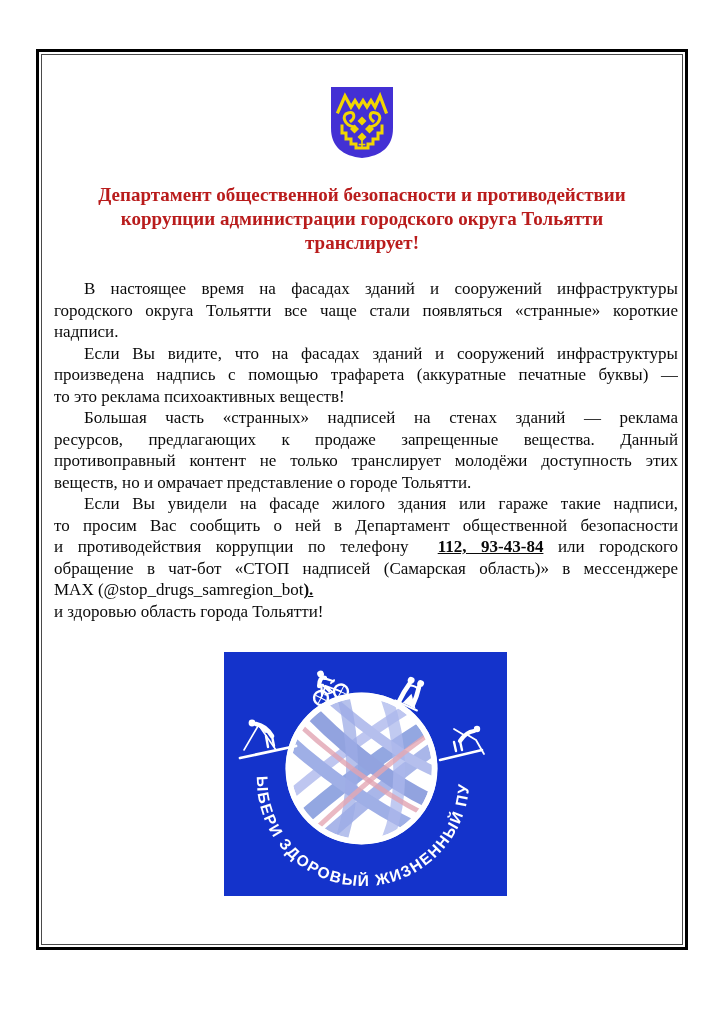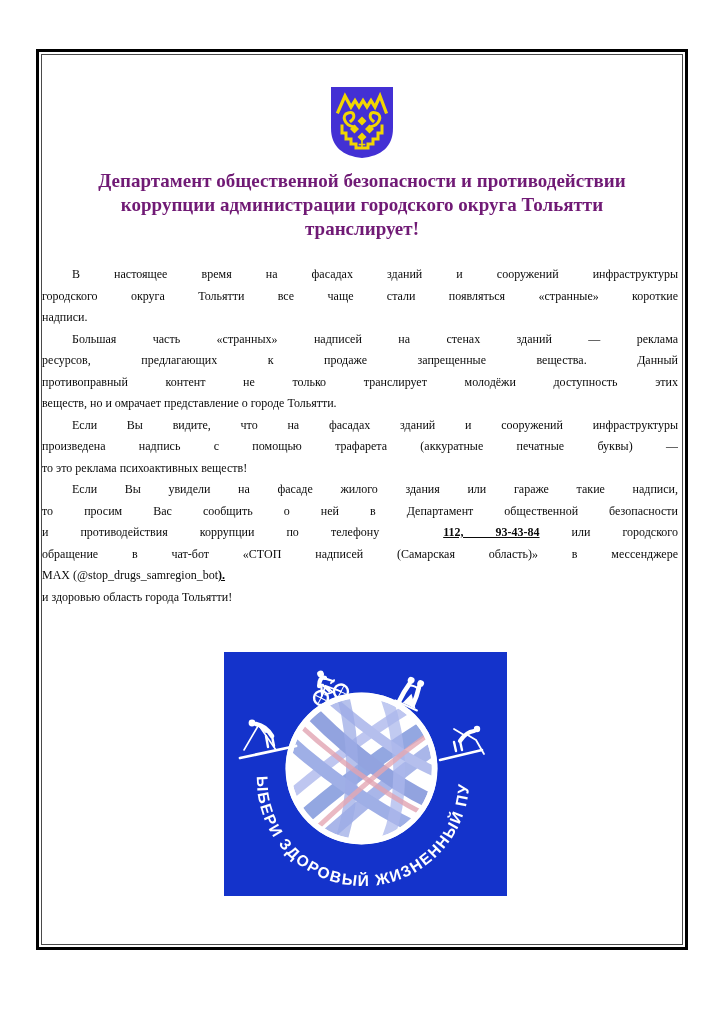--- a/index.html
+++ b/index.html
@@ -4,23 +4,23 @@
 <title>Информационный лист</title>
 <style>
   html,body{margin:0;padding:0;}
   body{width:724px;height:1024px;background:#ffffff;font-family:"Liberation Serif","DejaVu Serif",serif;color:#0a0a0a;}
   .page{position:relative;width:724px;height:1024px;background:#fff;overflow:hidden;}
   .frame{position:absolute;left:36px;top:49px;width:652px;height:901px;box-sizing:border-box;
          border:3px solid #000;padding:2px;background:#fff;}
   .frame-inner{width:100%;height:100%;box-sizing:border-box;border:1px solid #4a4a4a;
                position:relative;overflow:hidden;}
   .emblem{display:block;margin:29px auto 0 auto;}
-  .title{margin:9px 4px 0 4px;font-size:19px;font-weight:bold;text-align:center;
-         line-height:24px;color:#701a75;}
-  .bodytext{margin:23px 4px 0 0;font-size:12px;line-height:21.5px;}
+  .title{margin:23px 4px 0 4px;font-size:19px;font-weight:bold;text-align:center;
+         line-height:24px;color:#b91c1c;}
+  .bodytext{margin:23px 4px 0 12px;font-size:17px;line-height:21.5px;}
   .jl{text-align:justify;text-align-last:justify;white-space:nowrap;overflow:hidden;}
   .jl.last{text-align-last:left;}
   .ind{text-indent:30px;}
   .bodytext b{font-weight:bold;text-decoration:underline;}
   .logo{position:absolute;left:182px;top:597px;}
   .slogan-text{font-family:"Liberation Sans","DejaVu Sans",sans-serif;font-weight:bold;
                font-size:15.5px;letter-spacing:1.6px;}
 </style>
 </head>
 <body>
@@ -52,29 +52,29 @@
         <div>транслирует!</div>
       </h1>
 
       <div class="bodytext">
         <div>
           <div class="jl ind">В настоящее время на фасадах зданий и сооружений инфраструктуры</div>
           <div class="jl">городского округа Тольятти все чаще стали появляться «странные» короткие</div>
           <div class="jl last">надписи.</div>
         </div>
         <div>
+          <div class="jl ind">Если Вы видите, что на фасадах зданий и сооружений инфраструктуры</div>
+          <div class="jl">произведена надпись с помощью трафарета (аккуратные печатные буквы) —</div>
+          <div class="jl last">то это реклама психоактивных веществ!</div>
+        </div>
+        <div>
           <div class="jl ind">Большая часть «странных» надписей на стенах зданий — реклама</div>
           <div class="jl">ресурсов, предлагающих к продаже запрещенные вещества. Данный</div>
           <div class="jl">противоправный контент не только транслирует молодёжи доступность этих</div>
           <div class="jl last">веществ, но и омрачает представление о городе Тольятти.</div>
-        </div>
-        <div>
-          <div class="jl ind">Если Вы видите, что на фасадах зданий и сооружений инфраструктуры</div>
-          <div class="jl">произведена надпись с помощью трафарета (аккуратные печатные буквы) —</div>
-          <div class="jl last">то это реклама психоактивных веществ!</div>
         </div>
         <div>
           <div class="jl ind">Если Вы увидели на фасаде жилого здания или гараже такие надписи,</div>
           <div class="jl">то просим Вас сообщить о ней в Департамент общественной безопасности</div>
           <div class="jl"><span>и противодействия коррупции по телефону &nbsp;</span><b>112, 93-43-84</b><span> или городского</span></div>
           <div class="jl">обращение в чат-бот «СТОП надписей (Самарская область)» в мессенджере</div>
           <div class="jl last"><span>MAX (@stop_drugs_samregion_bot</span><b>).</b></div>
         </div>
         <div>
           <div class="jl last">и здоровью область города Тольятти!</div>

